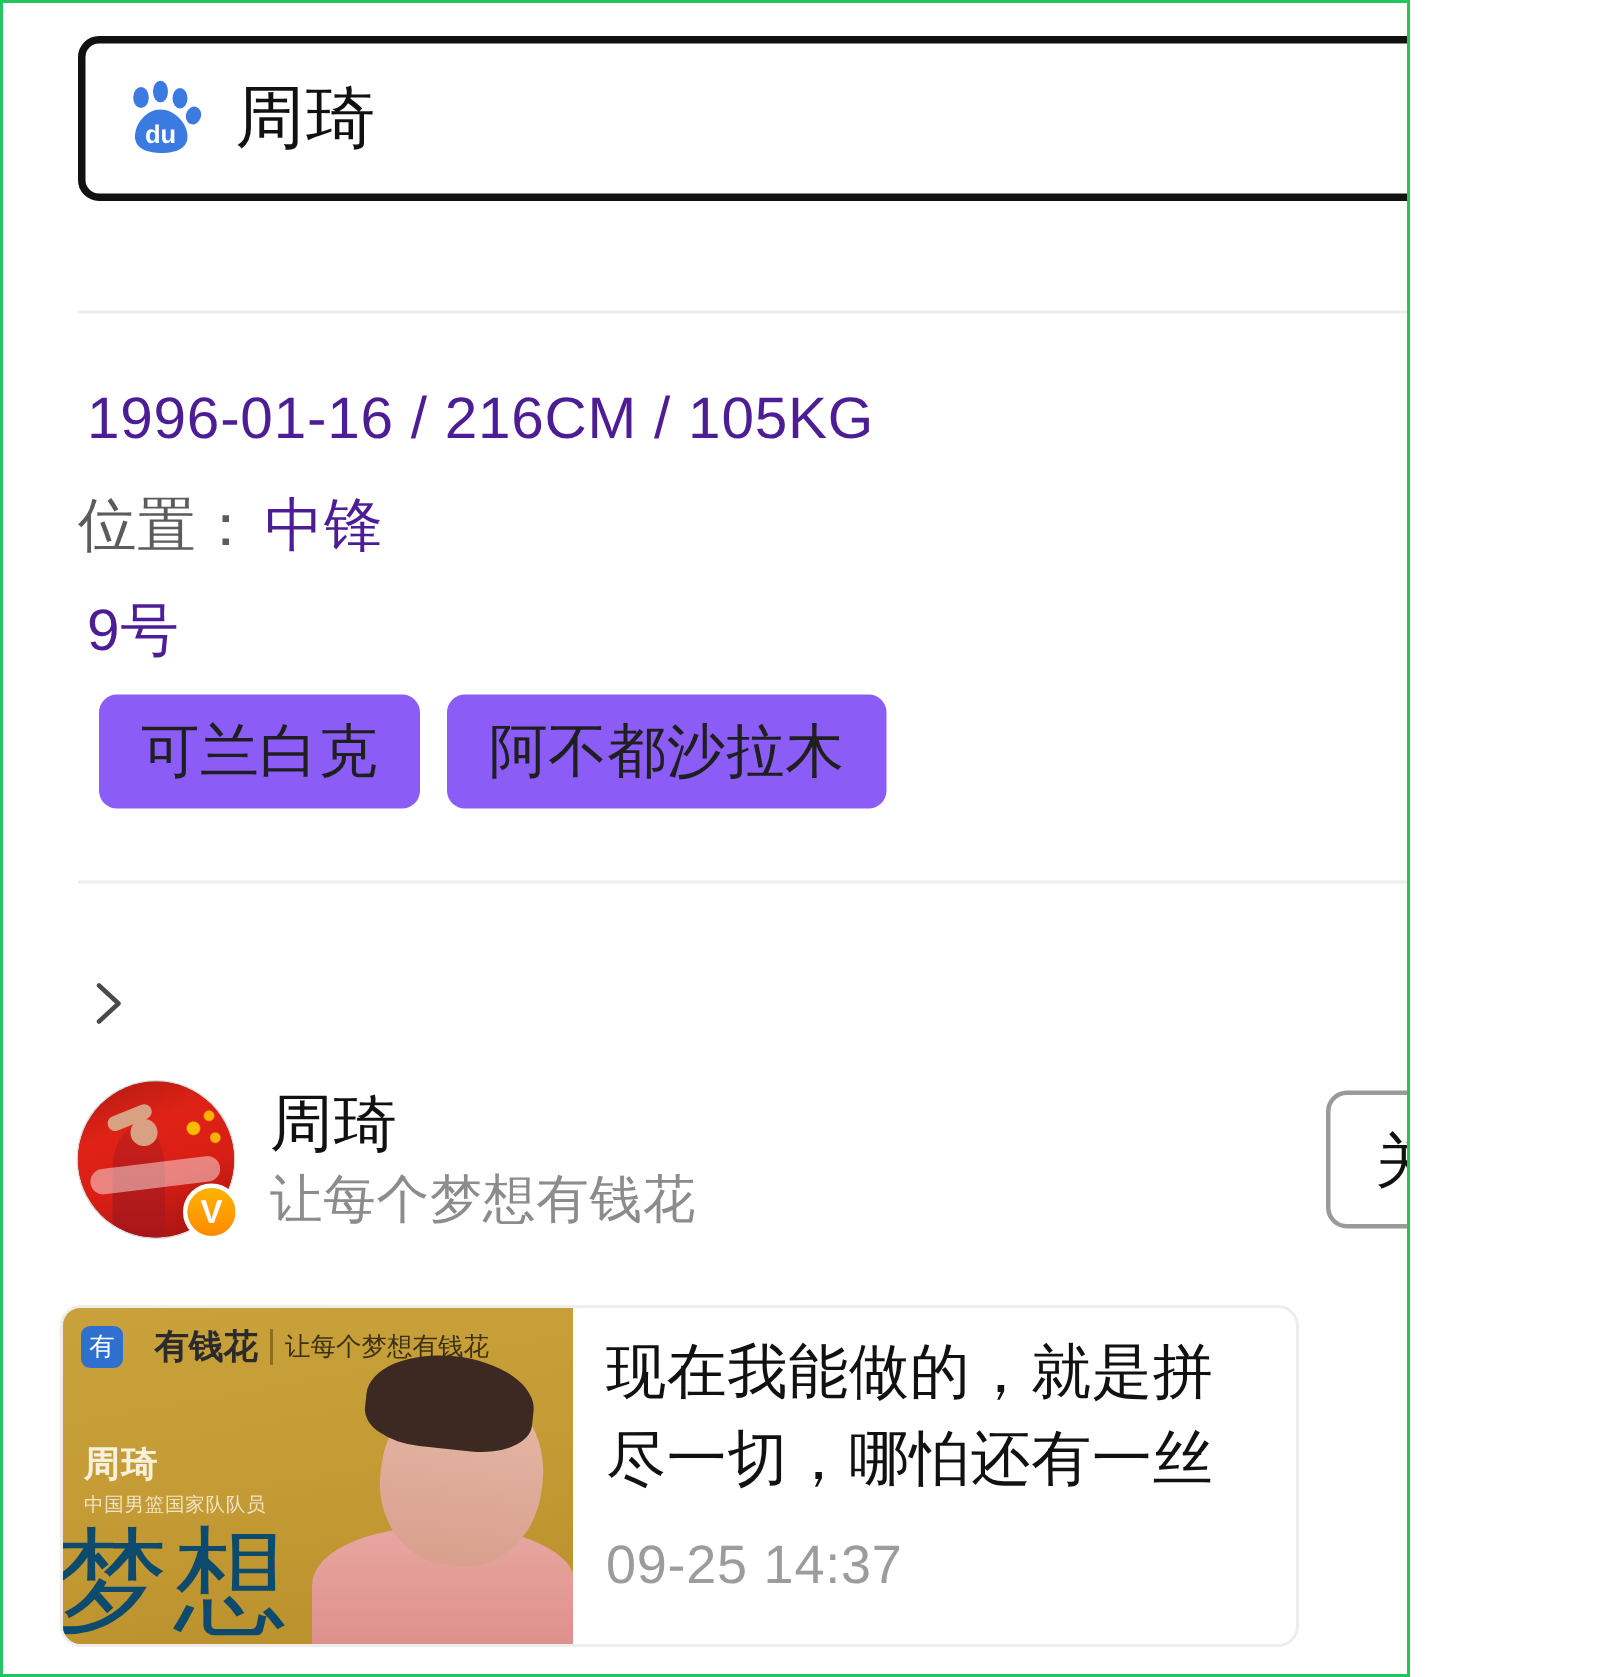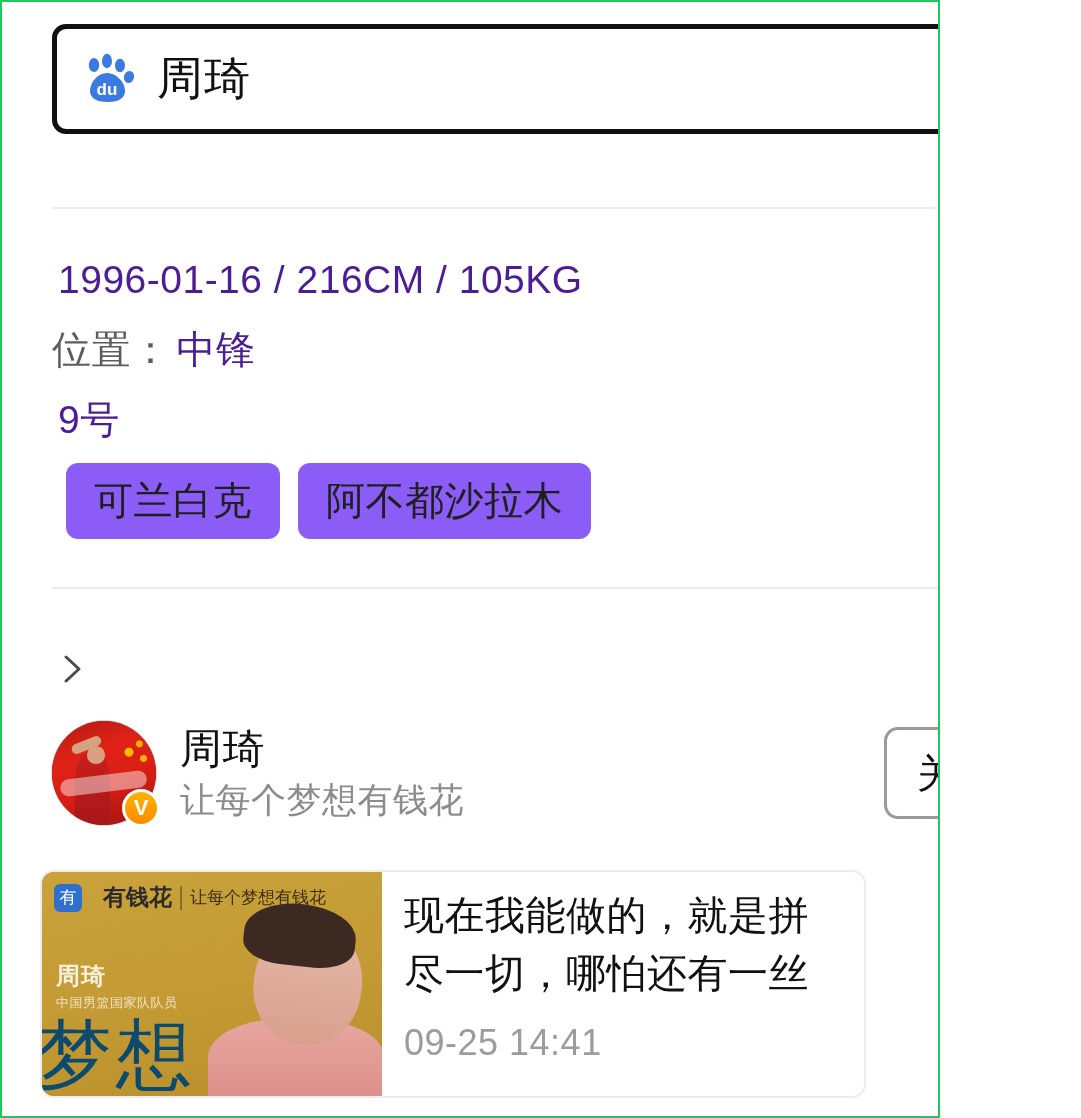--- a/index.html
+++ b/index.html
@@ -529,17 +529,17 @@
       <div class="t-name">周琦</div>
       <div class="t-sub">中国男篮国家队队员</div>
       <div class="player">
         <div class="p-body"></div>
         <div class="p-head"></div>
         <div class="p-hair"></div>
       </div>
     </div>
     <div class="news-body">
       <div class="news-title">现在我能做的，就是拼尽一切，哪怕还有一丝希…</div>
-      <div class="news-time">09-25 14:41</div>
+      <div class="news-time">09-25 14:37</div>
     </div>
   </div>
 
 </div>
 
 </body></html>

